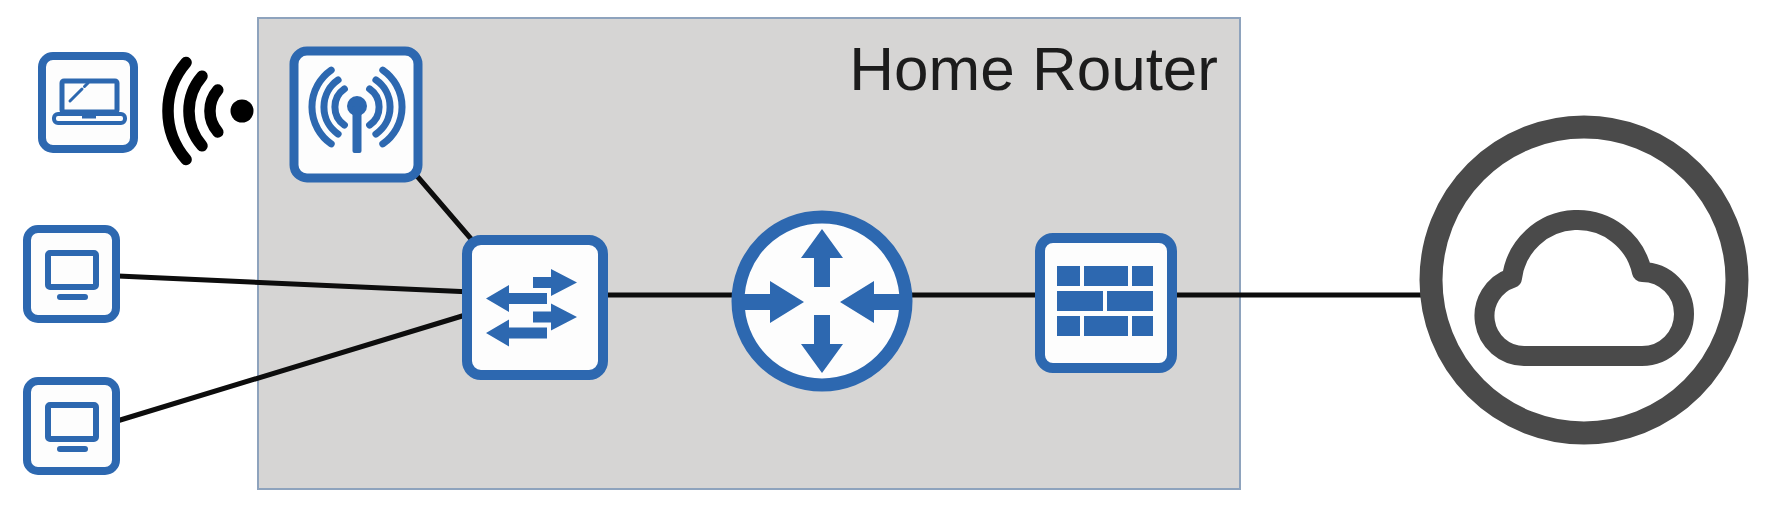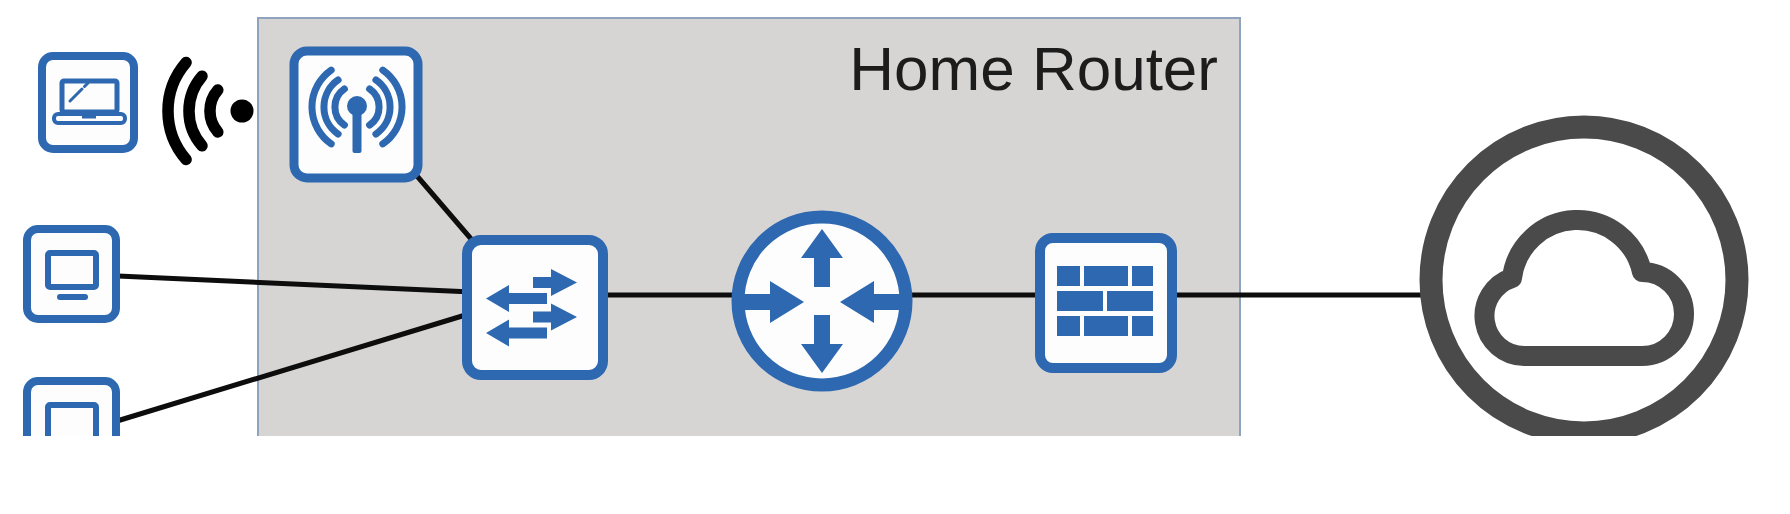--- a/index.html
+++ b/index.html
@@ -4,21 +4,21 @@
 <style>
   html, body {
     margin: 0;
     padding: 0;
     background: #ffffff;
     font-family: "Liberation Sans", sans-serif;
   }
   .stage {
     position: relative;
     width: 1790px;
-    height: 436px;
+    height: 514px;
     background: var(--background, #fff);
     overflow: hidden;
   }
   svg { display: block; }
   .blue-stroke {
     stroke: var(--icon-blue, #2d68b0);
     fill: var(--icon-fill, #fdfdfd);
   }
   .blue-fill {
     fill: var(--icon-blue, #2d68b0);

